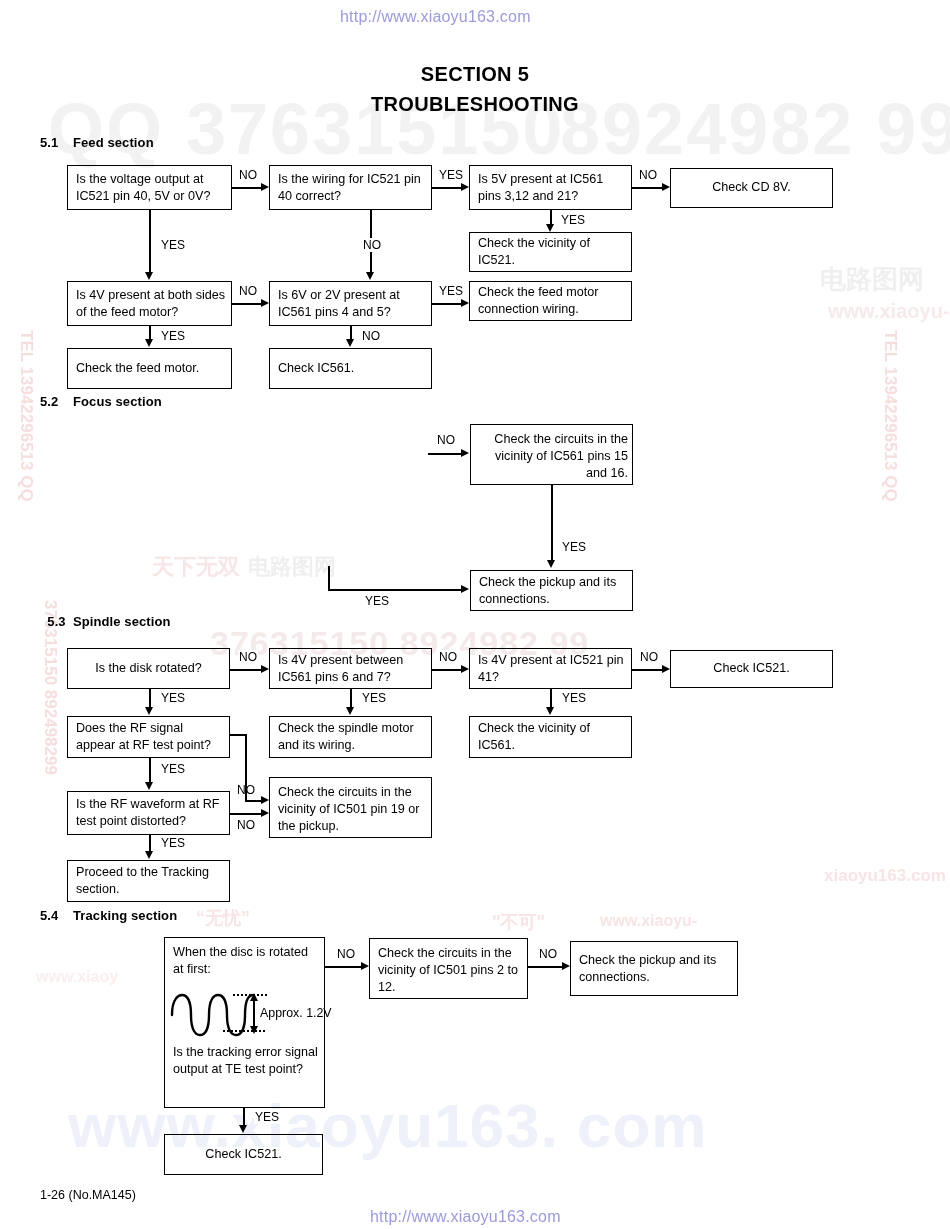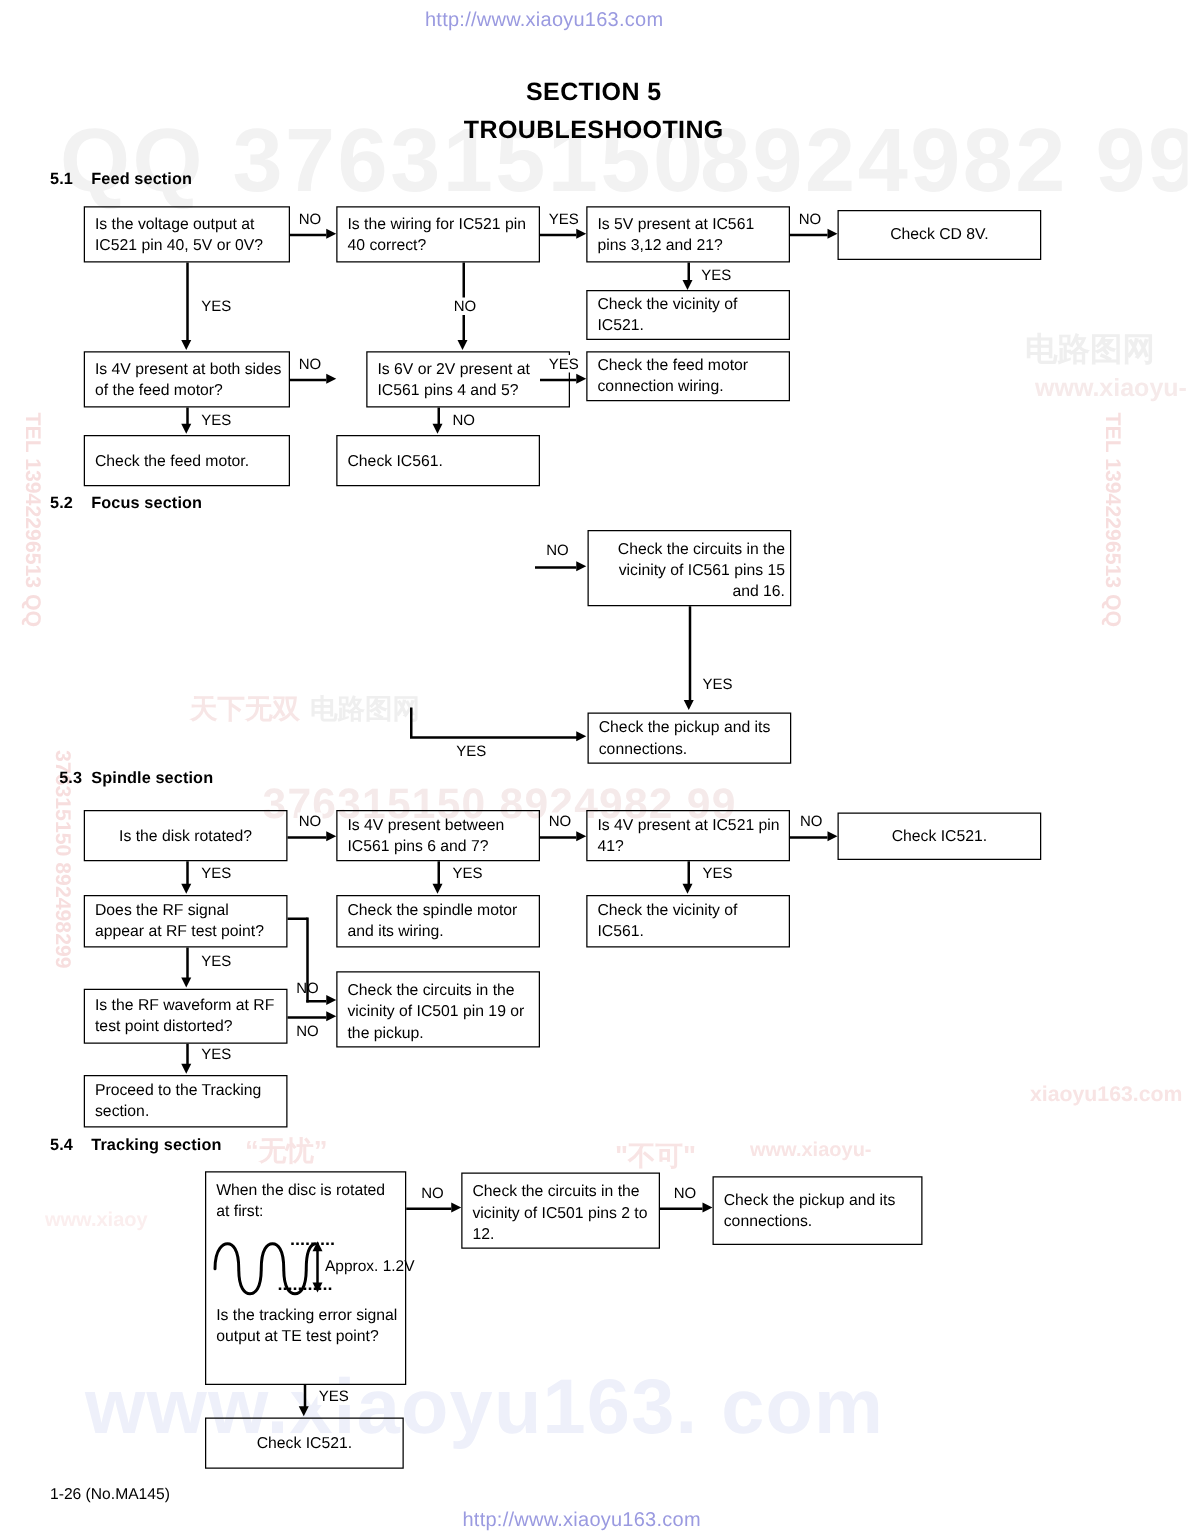--- a/index.html
+++ b/index.html
@@ -8,21 +8,21 @@
     font-family:"Liberation Sans","DejaVu Sans",sans-serif;
     color:#000;
   }
   .page{position:absolute;left:0;top:0;width:950px;height:1229px;}
 
   
   .wm{position:absolute;pointer-events:none;user-select:none;font-weight:bold;white-space:nowrap;}
   .wm-url{color:#9a9ae0;font-weight:normal;font-size:16px;letter-spacing:.2px;}
   .wm-qq{color:#f2f2f2;font-size:72px;letter-spacing:2px;}
   .wm-big{color:#f0f0f8;font-size:62px;letter-spacing:1px;}
-  .wm-pink{color:#fbe9e9;font-size:22px;}
+  .wm-pink{color:#fbe9e9;font-size:18px;}
   .wm-pink2{color:#fbeaea;font-size:17px;}
   .wm-grey{color:#f4f4f4;font-size:26px;}
   .wm-rot{transform-origin:0 0;}
 
   
   .title{
     position:absolute;width:950px;text-align:center;
     font-weight:bold;font-size:20px;letter-spacing:.3px;
   }
   .sec-head{position:absolute;font-weight:bold;font-size:13px;letter-spacing:.1px;}
@@ -102,21 +102,21 @@
   <div class="box ctr" style="left:670px;top:168px;width:163px;height:40px;">
       <span class="txt">Check CD 8V.</span>
     </div>
   <div class="box" style="left:469px;top:232px;width:163px;height:40px;">
       <span class="txt">Check the vicinity of IC521.</span>
     </div>
 
   <div class="box" style="left:67px;top:281px;width:165px;height:45px;">
       <span class="txt">Is 4V present at both sides of the feed motor?</span>
     </div>
-  <div class="box" style="left:269px;top:281px;width:163px;height:45px;margin-left:24px;">
+  <div class="box" style="left:269px;top:281px;width:163px;height:45px;">
       <span class="txt">Is 6V or 2V present at IC561 pins 4 and 5?</span>
     </div>
   <div class="box" style="left:469px;top:281px;width:163px;height:40px;">
       <span class="txt">Check the feed motor connection wiring.</span>
     </div>
 
   <div class="box" style="left:67px;top:348px;width:165px;height:41px;">
       <span class="txt">Check the feed motor.</span>
     </div>
   <div class="box" style="left:269px;top:348px;width:163px;height:41px;">

